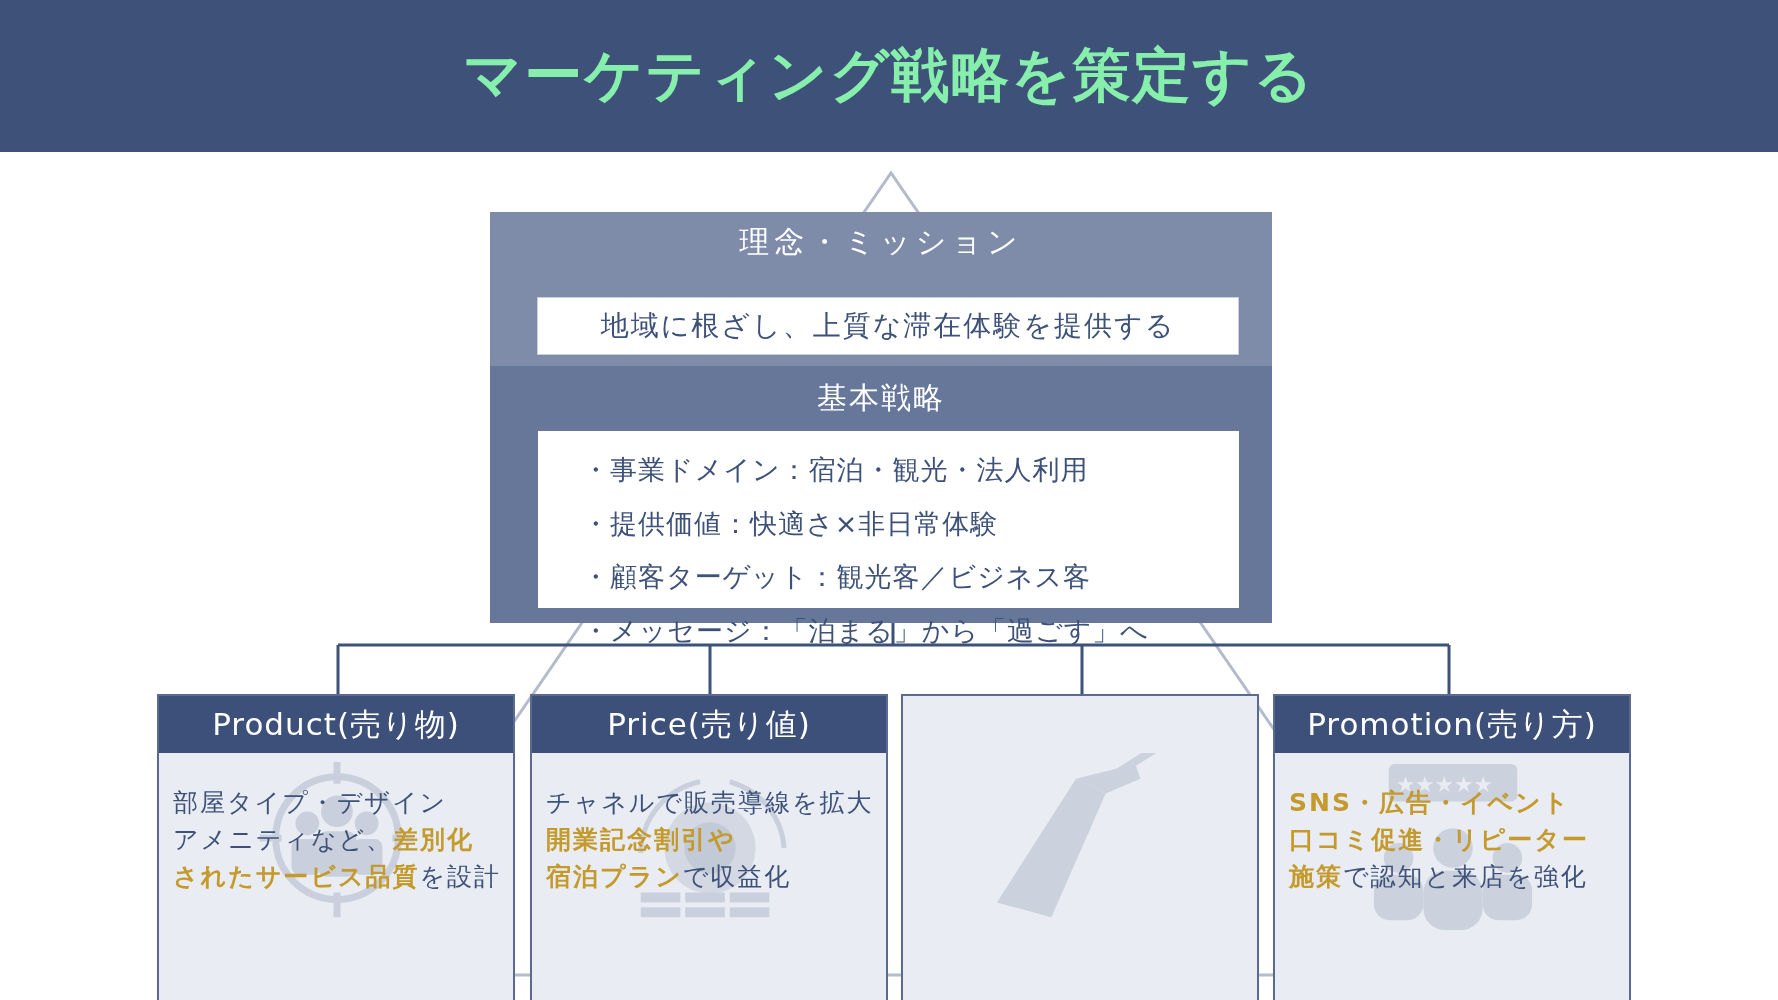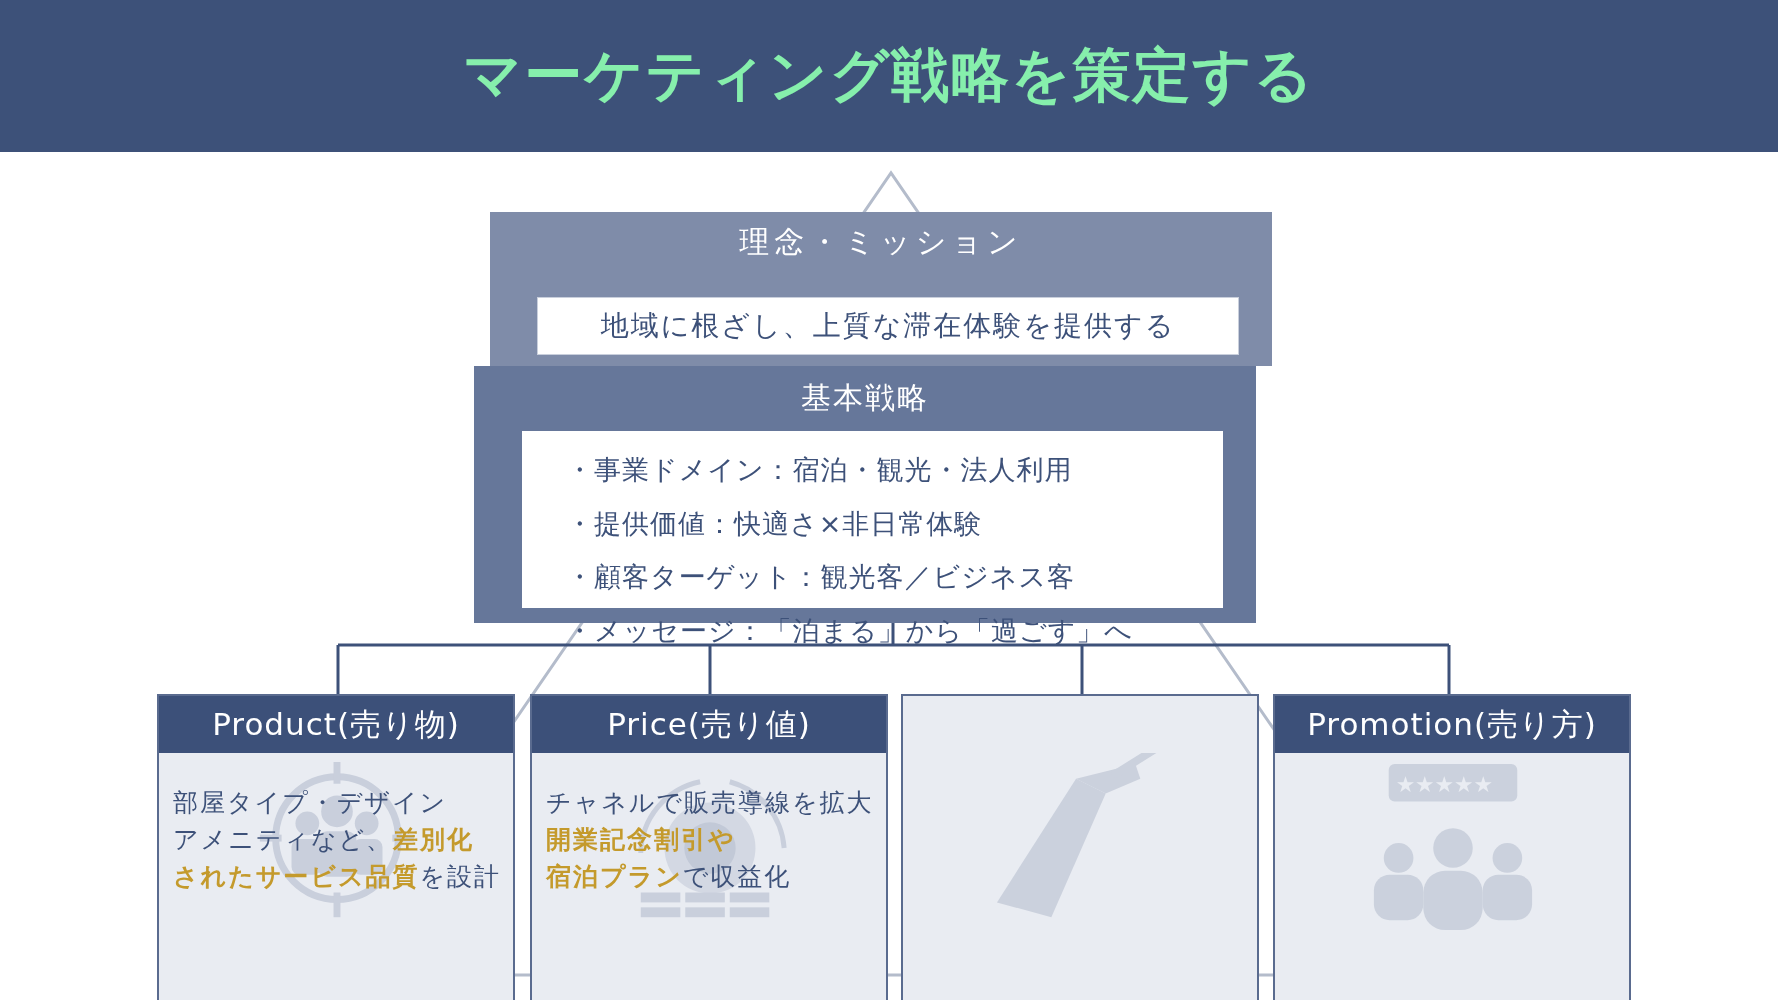--- a/index.html
+++ b/index.html
@@ -25,21 +25,21 @@
     position: absolute; left: 0; top: 10px; width: 100%; text-align: center;
     color: #ffffff; font-size: 30px; letter-spacing: 5px;
   }
   .mission .inner {
     position: absolute; left: 47px; top: 57px; width: 702px; height: 58px;
     background: #ffffff; border: 1px solid #c9cfdc; box-sizing: border-box;
     display: flex; align-items: center; justify-content: center;
     color: #3d5179; font-size: 28px; letter-spacing: 2px; margin-top: 28px;
   }
   .strategy {
-    position: absolute; left: 474px; top: 366px; width: 782px; height: 257px;
+    position: absolute; left: 490px; top: 366px; width: 782px; height: 257px;
     background: #66779a;
   }
   .strategy .title {
     position: absolute; left: 0; top: 12px; width: 100%; text-align: center;
     color: #ffffff; font-size: 30px; letter-spacing: 2px;
   }
   .strategy .inner {
     position: absolute; left: 48px; top: 65px; width: 701px; height: 177px;
     background: #ffffff; box-sizing: border-box; padding: 6px 0 0 44px;
   }
@@ -176,13 +176,18 @@
     </g>
     <g fill="#cbd1dd">
       <circle cx="180" cy="95" r="20"></circle>
         <rect x="150" y="118" width="60" height="60" rx="22"></rect>
       <circle cx="125" cy="105" r="15"></circle>
         <rect x="100" y="122" width="50" height="46" rx="16"></rect>
       <circle cx="235" cy="105" r="15"></circle>
         <rect x="210" y="122" width="50" height="46" rx="16"></rect>
     </g>
   </svg>
+  <div class="body">
+    <div><span class="hl">SNS・広告・イベント</span></div>
+    <div><span class="hl">口コミ促進・リピーター</span></div>
+    <div><span class="hl">施策</span><span class="n">で認知と来店を強化</span></div>
+  </div>
 </div>
 
 </body></html>

